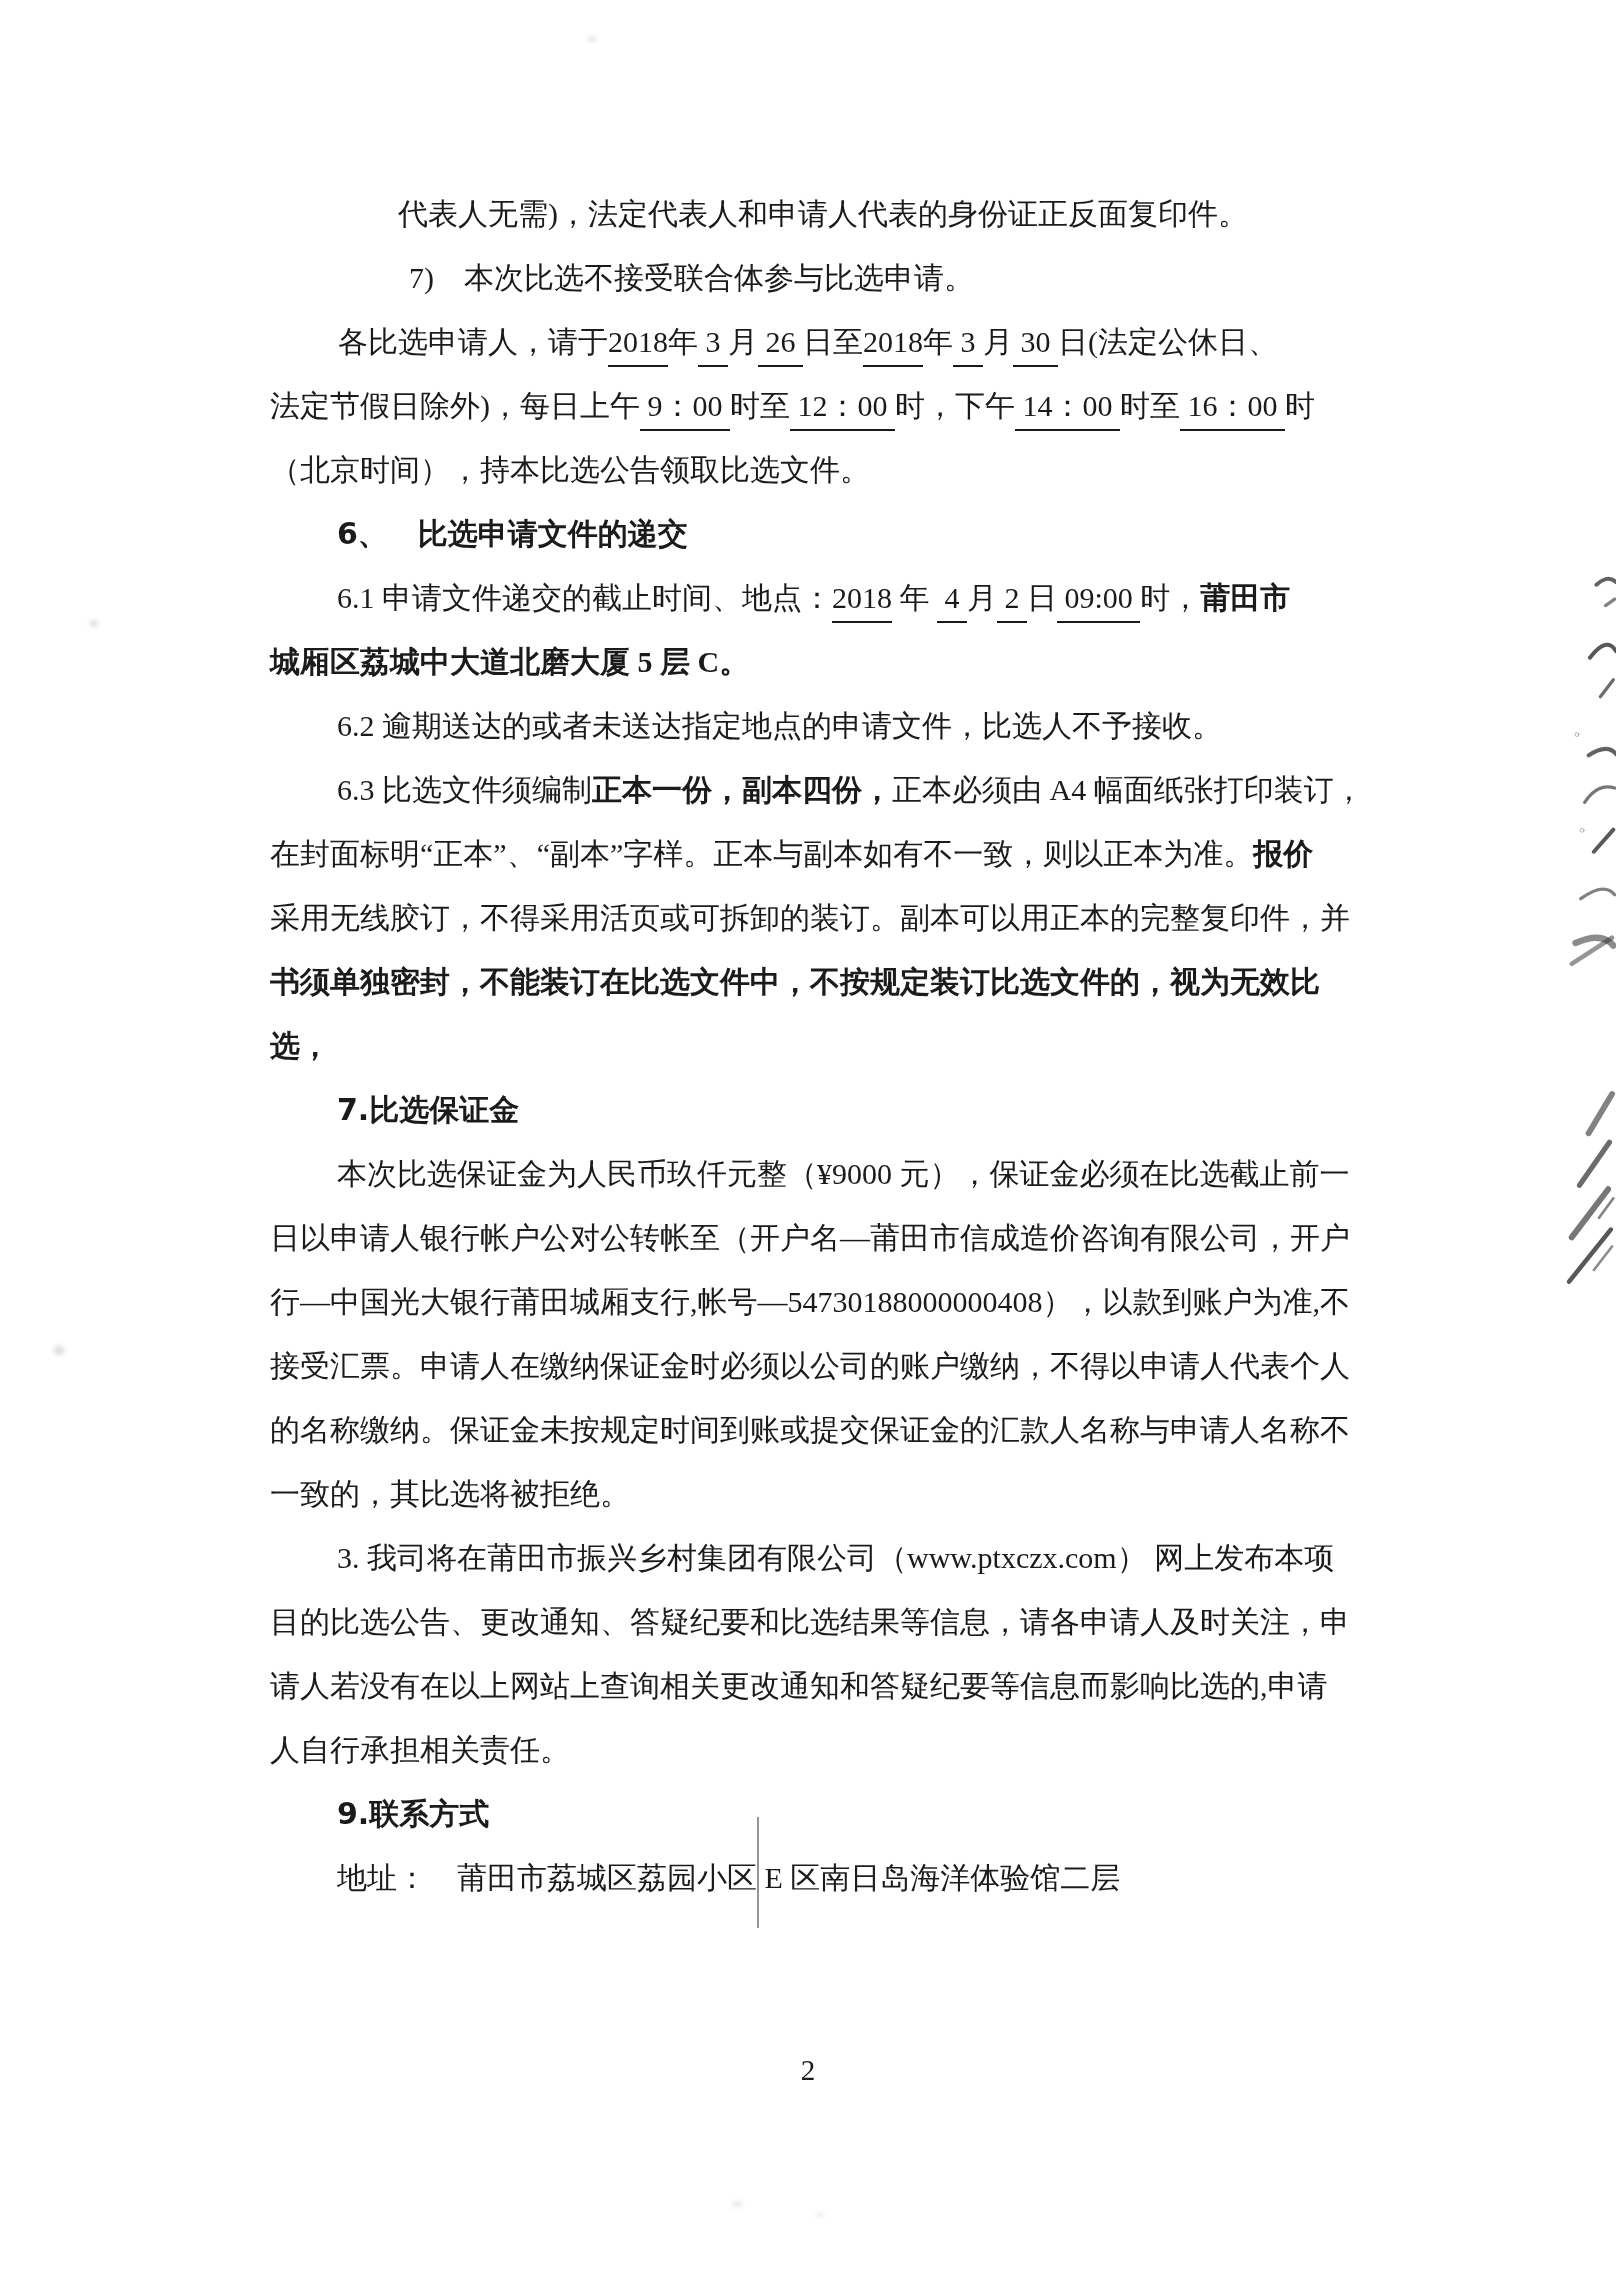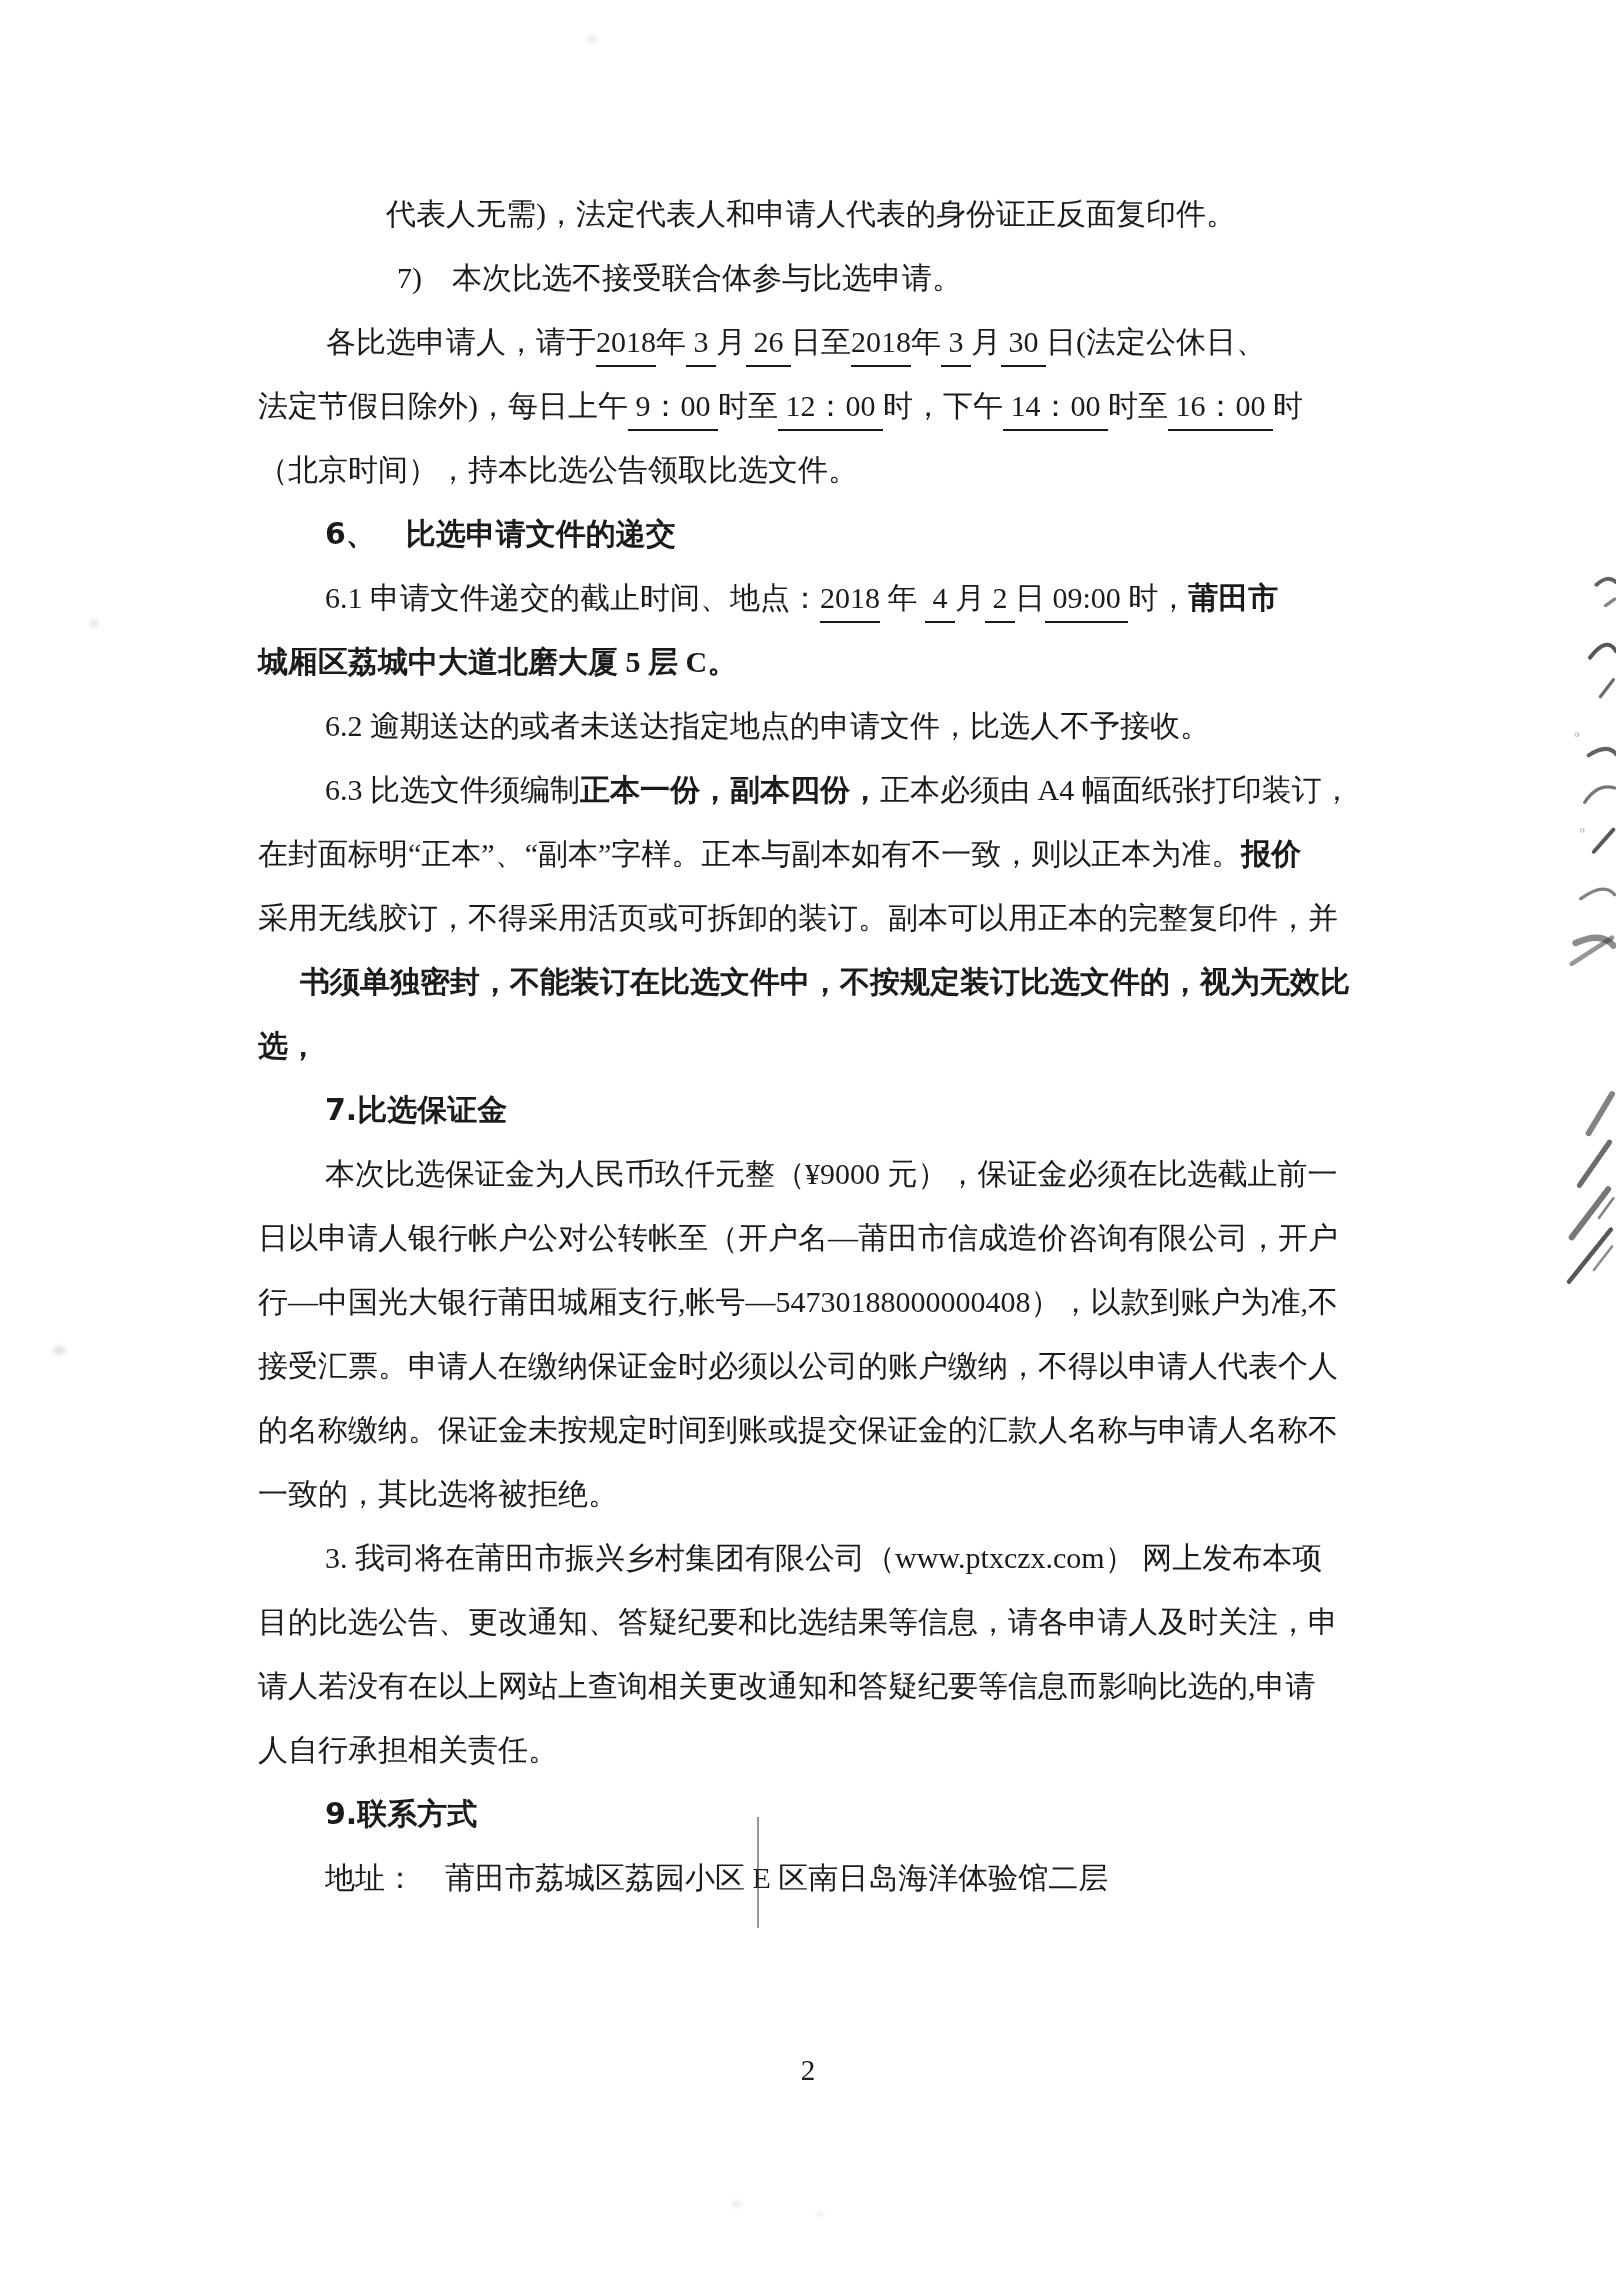--- a/index.html
+++ b/index.html
@@ -6,21 +6,21 @@
   .page {
     position:relative;
     width:1616px; height:2284px;
     background:#ffffff;
     overflow:hidden;
     font-family:"Liberation Serif","DejaVu Serif",serif;
     color:#1b1b1b;
   }
   .text-block {
     position:absolute;
-    left:258px; top:182px;
+    left:270px; top:182px;
     width:1157px;
   }
   .line {
     height:64px;
     line-height:64px;
     font-size:30px;
     white-space:nowrap;
     letter-spacing:0;
   }
   .line span { display:inline; }
@@ -74,21 +74,21 @@
       <div class="line" style="text-indent: 68px;"><span>各比选申请人，请于</span><span class="u">2018</span><span>年</span><span class="u">&nbsp;3&nbsp;</span><span>月</span><span class="u">&nbsp;26&nbsp;</span><span>日至</span><span class="u">2018</span><span>年</span><span class="u">&nbsp;3&nbsp;</span><span>月</span><span class="u">&nbsp;30&nbsp;</span><span>日(法定公休日、</span></div>
       <div class="line" style="text-indent: 0px;"><span>法定节假日除外)，每日上午</span><span class="u">&nbsp;9：00&nbsp;</span><span>时至</span><span class="u">&nbsp;12：00&nbsp;</span><span>时，下午</span><span class="u">&nbsp;14：00&nbsp;</span><span>时至</span><span class="u">&nbsp;16：00&nbsp;</span><span>时</span></div>
       <div class="line" style="text-indent: 0px;"><span>（北京时间），持本比选公告领取比选文件。</span></div>
       <div class="line heading" style="text-indent: 67px;"><span>6、　比选申请文件的递交</span></div>
       <div class="line" style="text-indent: 67px;"><span>6.1 申请文件递交的截止时间、地点：</span><span class="u">2018</span><span> 年 </span><span class="u">&nbsp;4&nbsp;</span><span>月</span><span class="u">&nbsp;2&nbsp;</span><span>日</span><span class="u">&nbsp;09:00&nbsp;</span><span>时，</span><span class="b">莆田市</span></div>
       <div class="line" style="text-indent: 0px;"><span class="b">城厢区荔城中大道北磨大厦 5 层 C。</span></div>
       <div class="line" style="text-indent: 67px;"><span>6.2 逾期送达的或者未送达指定地点的申请文件，比选人不予接收。</span></div>
       <div class="line" style="text-indent: 67px;"><span>6.3 比选文件须编制</span><span class="b">正本一份，副本四份，</span><span>正本必须由 A4 幅面纸张打印装订，</span></div>
       <div class="line" style="text-indent: 0px;"><span>在封面标明“正本”、“副本”字样。正本与副本如有不一致，则以正本为准。</span><span class="b">报价</span></div>
       <div class="line" style="text-indent: 0px;"><span>采用无线胶订，不得采用活页或可拆卸的装订。副本可以用正本的完整复印件，并</span></div>
-      <div class="line" style="text-indent: 0px; margin-left: 42px;"><span class="b">书须单独密封，不能装订在比选文件中，不按规定装订比选文件的，视为无效比</span></div>
+      <div class="line" style="text-indent: 0px;"><span class="b">书须单独密封，不能装订在比选文件中，不按规定装订比选文件的，视为无效比</span></div>
       <div class="line" style="text-indent: 0px;"><span class="b">选，</span></div>
       <div class="line heading" style="text-indent: 67px;"><span>7.比选保证金</span></div>
       <div class="line" style="text-indent: 67px;"><span>本次比选保证金为人民币玖仟元整（¥9000 元），保证金必须在比选截止前一</span></div>
       <div class="line" style="text-indent: 0px;"><span>日以申请人银行帐户公对公转帐至（开户名—莆田市信成造价咨询有限公司，开户</span></div>
       <div class="line" style="text-indent: 0px;"><span>行—中国光大银行莆田城厢支行,帐号—54730188000000408），以款到账户为准,不</span></div>
       <div class="line" style="text-indent: 0px;"><span>接受汇票。申请人在缴纳保证金时必须以公司的账户缴纳，不得以申请人代表个人</span></div>
       <div class="line" style="text-indent: 0px;"><span>的名称缴纳。保证金未按规定时间到账或提交保证金的汇款人名称与申请人名称不</span></div>
       <div class="line" style="text-indent: 0px;"><span>一致的，其比选将被拒绝。</span></div>
       <div class="line" style="text-indent: 67px;"><span>3. 我司将在莆田市振兴乡村集团有限公司（www.ptxczx.com） 网上发布本项</span></div>
       <div class="line" style="text-indent: 0px;"><span>目的比选公告、更改通知、答疑纪要和比选结果等信息，请各申请人及时关注，申</span></div>

